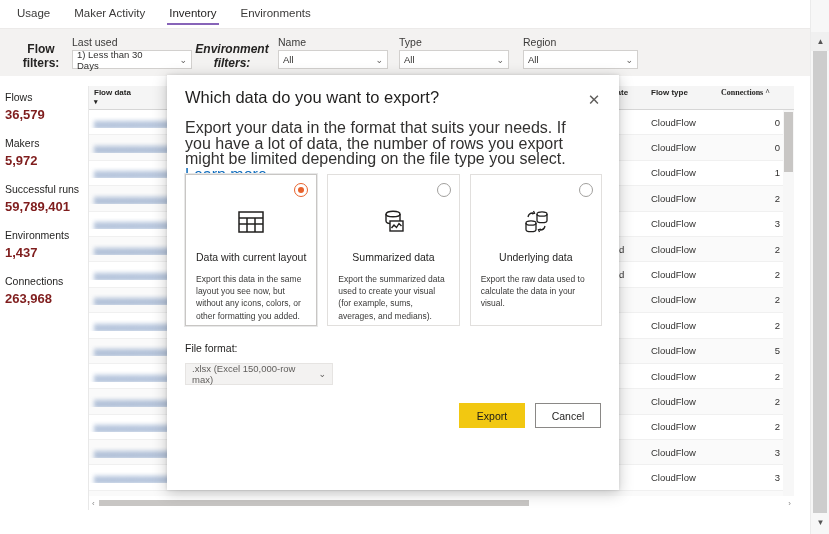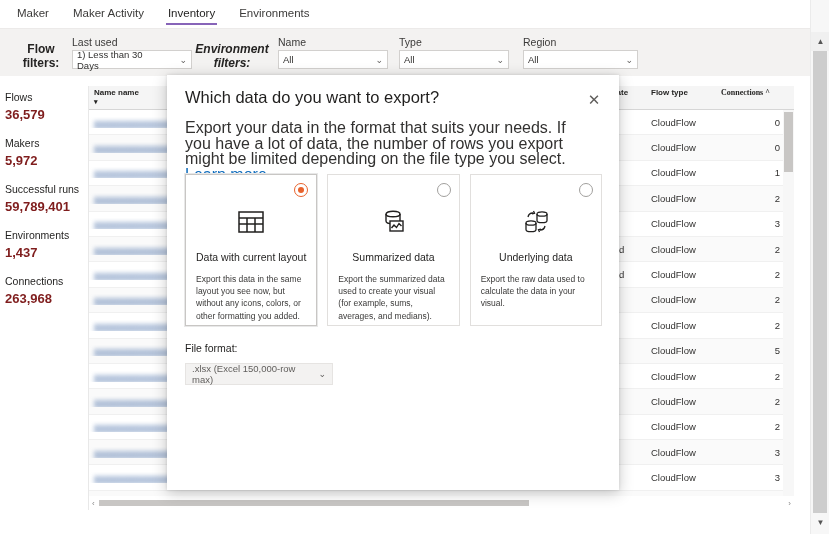--- a/index.html
+++ b/index.html
@@ -207,21 +207,21 @@
   }
   .btn.primary { background: #f2c811; border: 1px solid #f2c811; color: #1b1a19; font-weight: normal; }
   .btn.secondary { background: #ffffff; border: 1px solid #8a8886; color: #201f1e; }
 </style>
 </head>
 <body>
 
 <div id="root">
 
   <div class="tabbar">
-    <div class="tab"><span>Maker</span></div>
+    <div class="tab"><span>Usage</span></div>
     <div class="tab"><span>Maker Activity</span></div>
     <div class="tab active"><span>Inventory</span></div>
     <div class="tab"><span>Environments</span></div>
   </div>
 
   <div class="filterbar">
     <div class="filter-label" style="left:10px; top:13px; width:62px;">
       <span>Flow</span><br>
       <span>filters:</span>
     </div>
@@ -283,21 +283,21 @@
     </div>
     <div class="kpi">
       <div class="k-label">Connections</div>
       <div class="k-value">263,968</div>
     </div>
   </div>
 
   <div class="table-wrap">
     <div class="thead">
       <div class="th flowname">
-        <span>Name name</span><br><span style="font-size:7px;">▾</span>
+        <span>Flow data</span><br><span style="font-size:7px;">▾</span>
       </div>
       <div class="th spacer"></div>
       <div class="th state"><span>Flow state</span></div>
       <div class="th type"><span>Flow type</span></div>
       <div class="th conn"><span>Connections</span> <span>^</span></div>
     </div>
     <div id="tbody">
         <div class="trow">
           <div class="td flowname"><span class="blurtext">xxxxxxxxxxxxxxxx</span></div>
           <div class="td spacer"><span class="blurcell">37510</span></div>
@@ -487,15 +487,19 @@
       </div>
 
     </div>
 
     <div class="ff-label">File format:</div>
     <div class="ff-select">
       <span>.xlsx (Excel 150,000-row max)</span>
       <span class="chev">⌄</span>
     </div>
 
+    <div class="dlg-actions">
+      <button class="btn primary">Export</button>
+      <button class="btn secondary">Cancel</button>
+    </div>
   </div>
 
 </div>
 
 </body></html>

